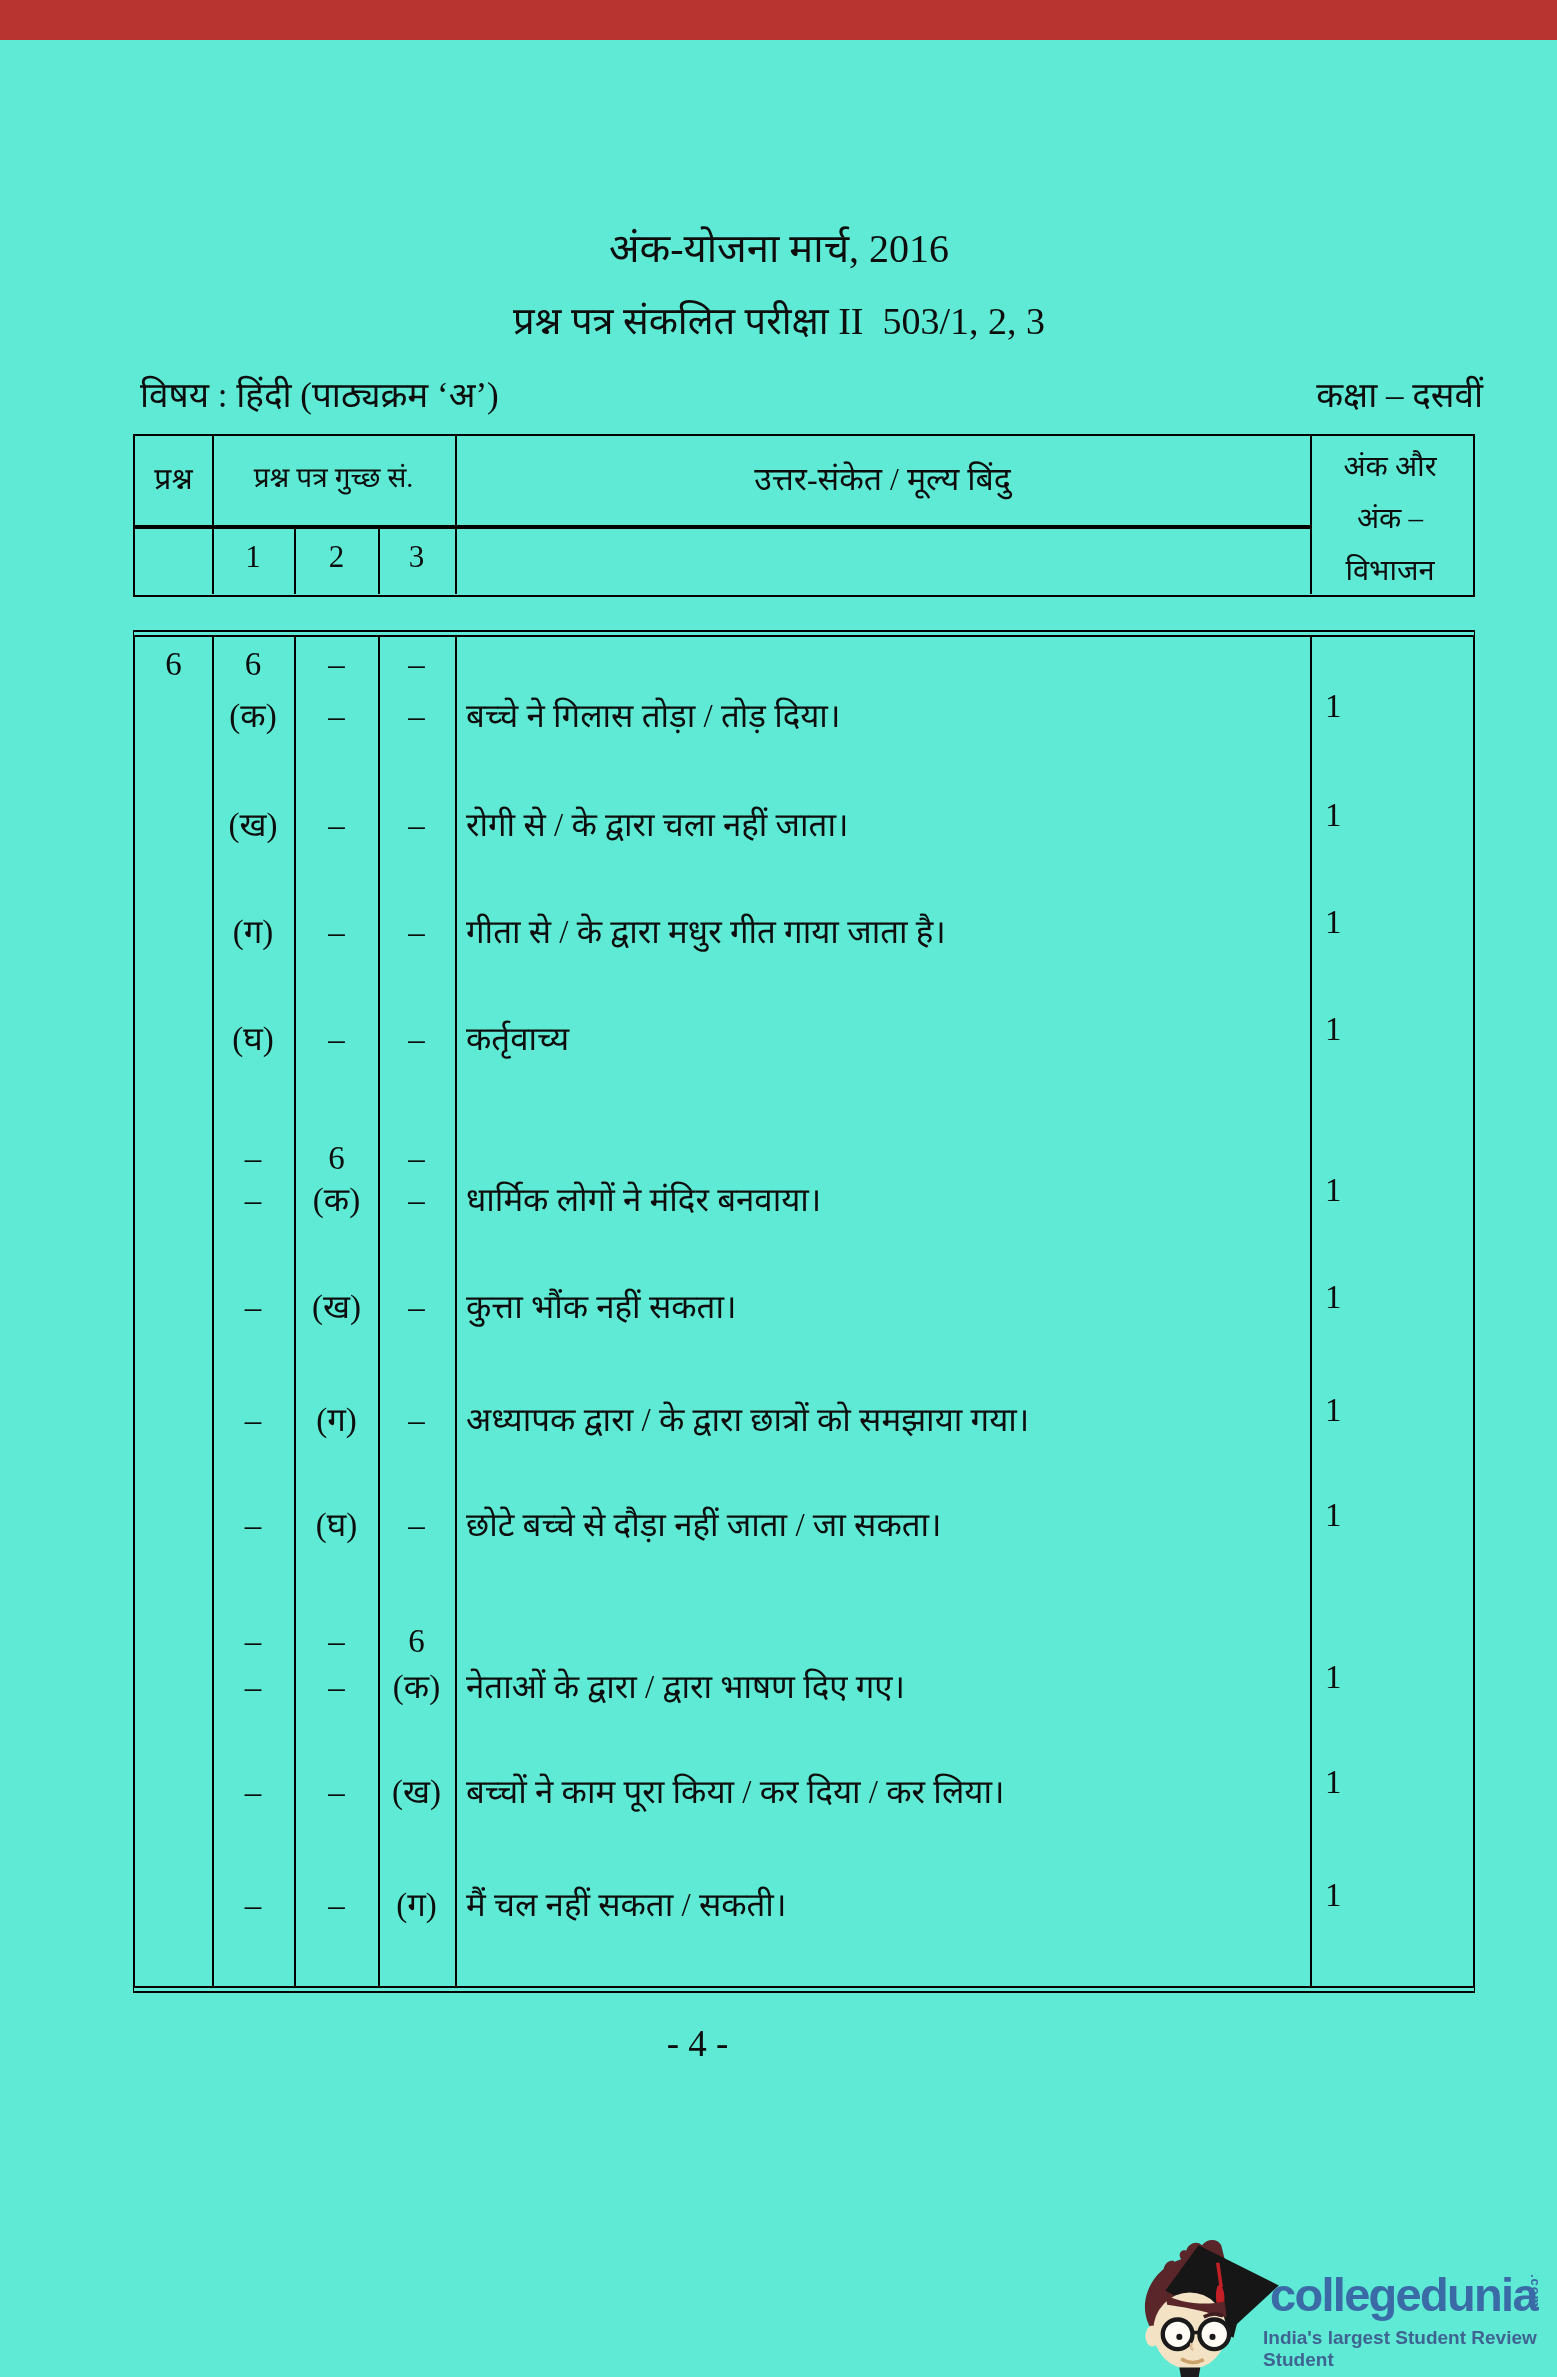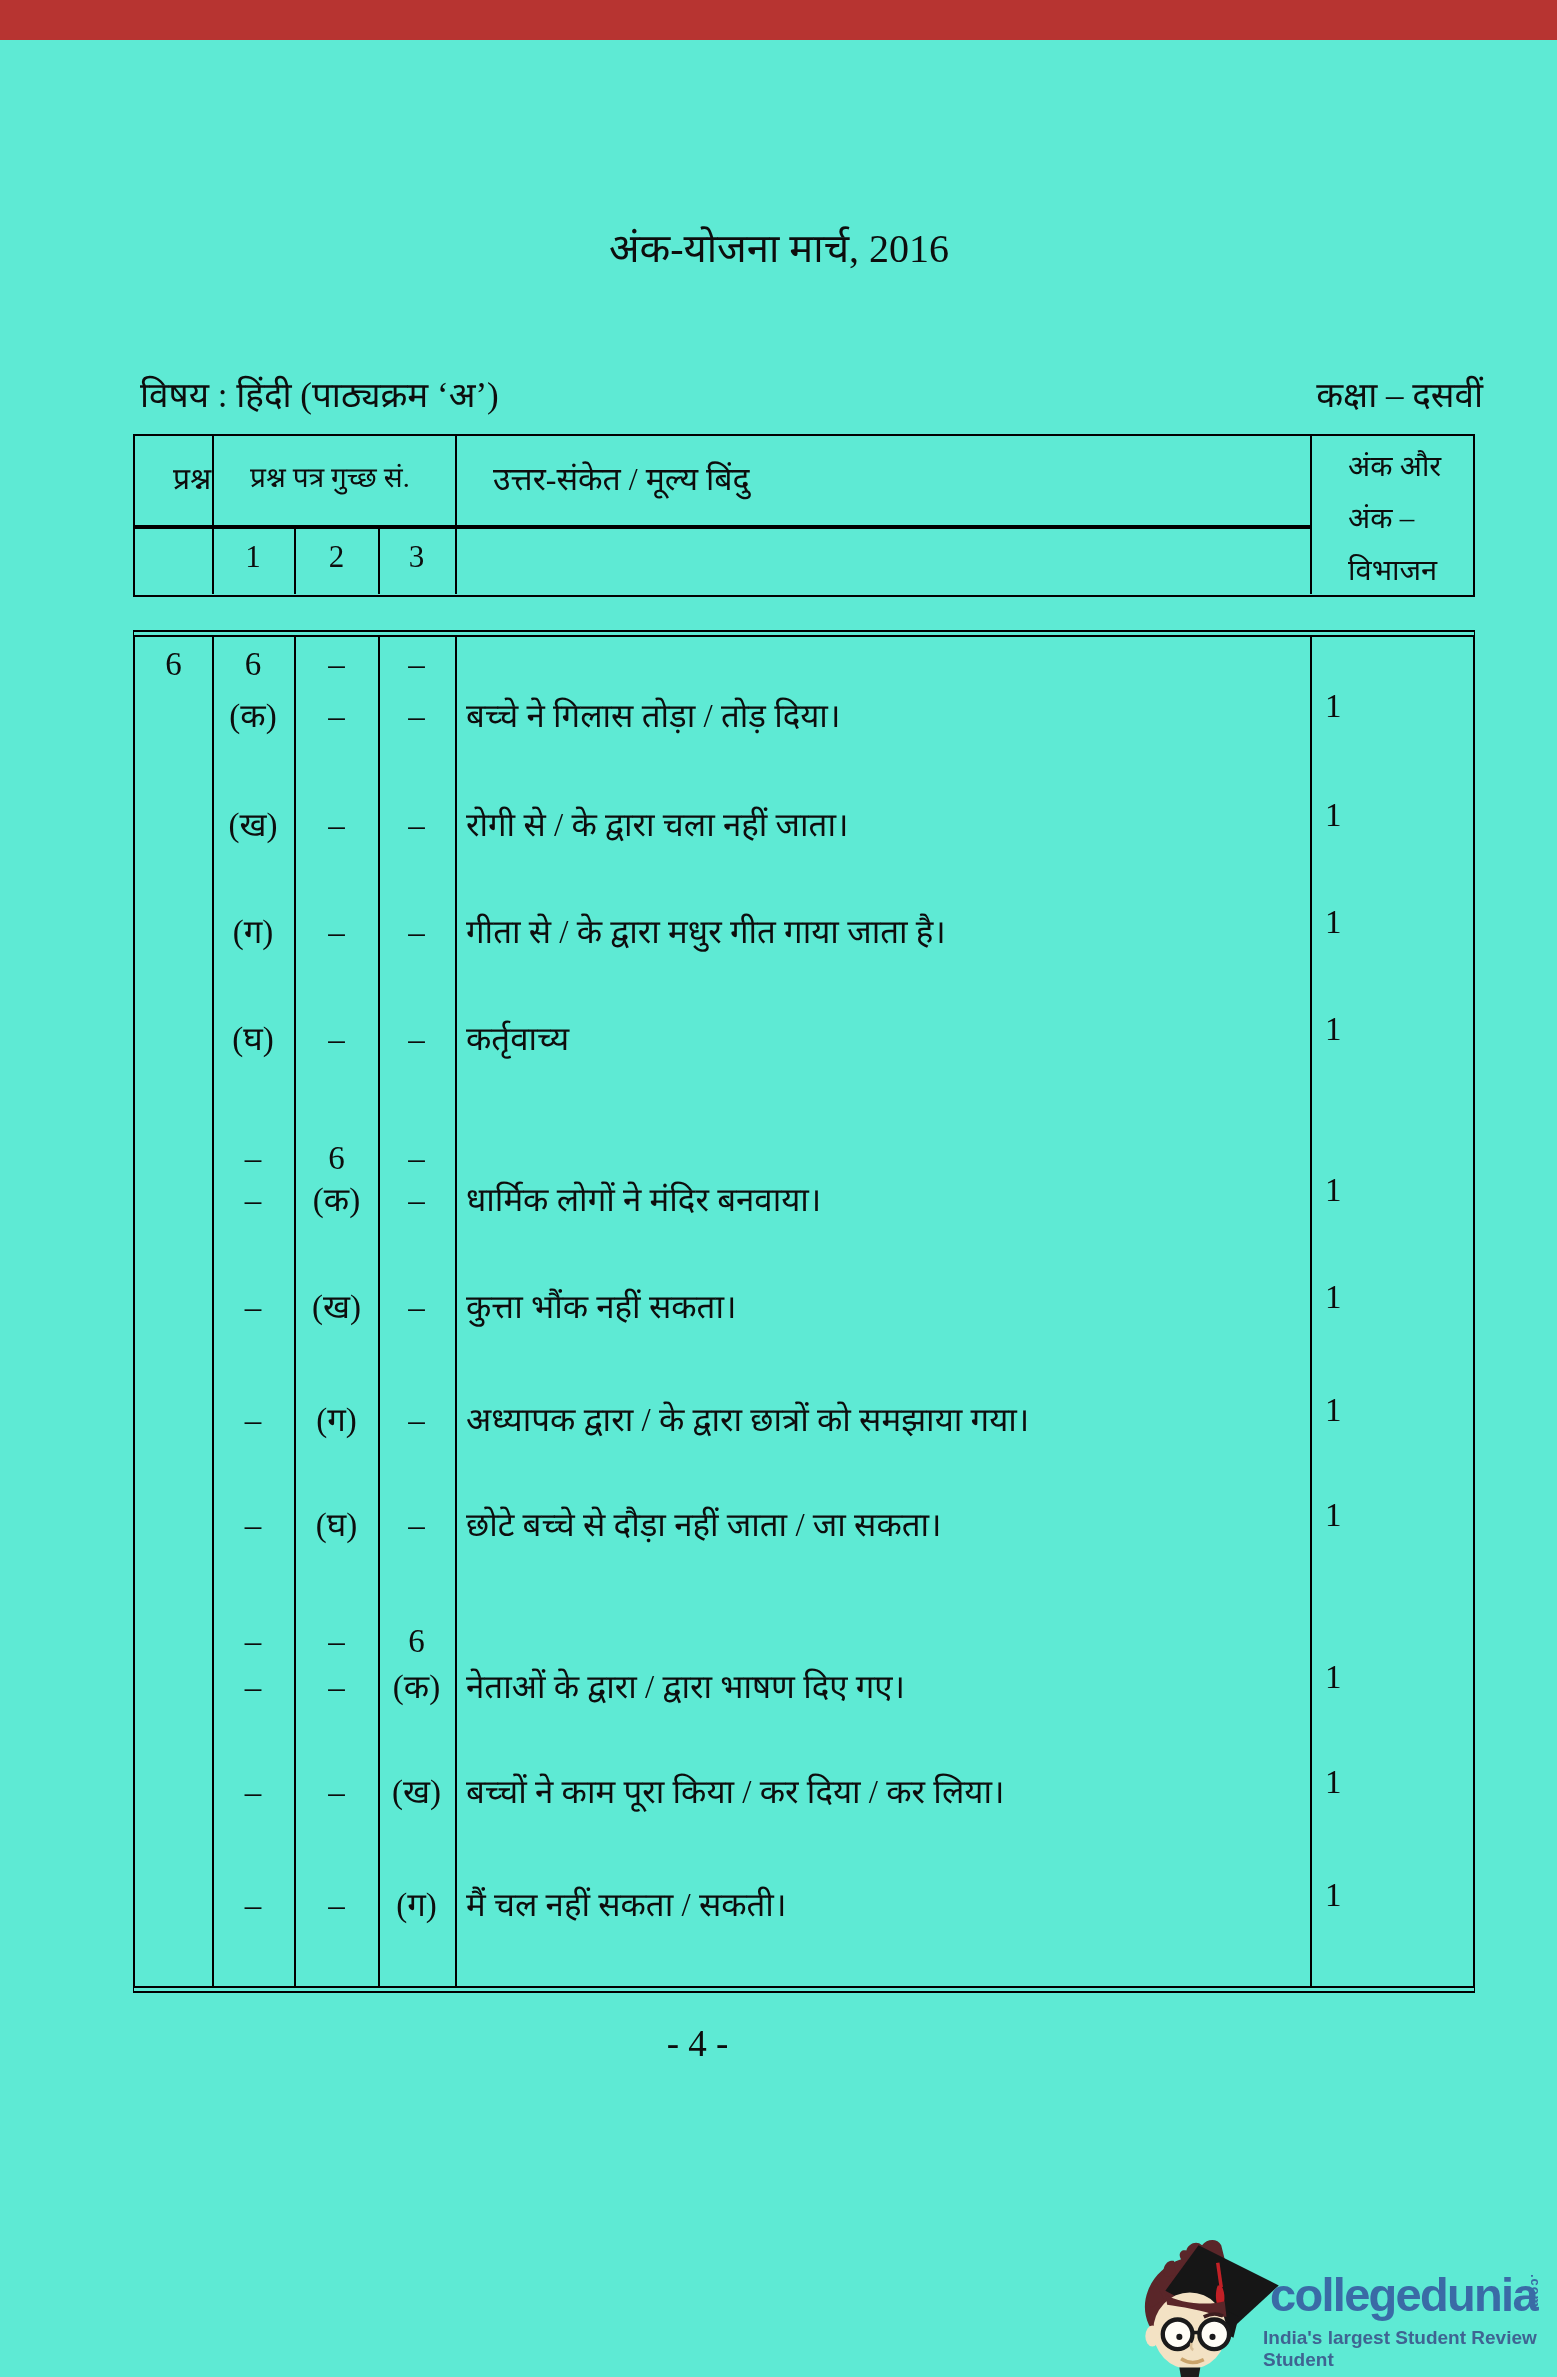--- a/index.html
+++ b/index.html
@@ -8,21 +8,21 @@
   .topbar{position:absolute;left:0;top:0;width:1558px;height:40px;background:#b73431;}
   .title1{position:absolute;left:0;top:223px;width:1558px;text-align:center;font-size:40px;line-height:1.3;}
   .title2{position:absolute;left:0;top:297px;width:1558px;text-align:center;font-size:38px;line-height:1.3;white-space:pre-wrap;}
   .subject{position:absolute;left:140px;top:370px;font-size:35px;}
   .klass{position:absolute;right:75px;top:370px;font-size:35px;}
 
   
   .htable{position:absolute;left:133px;top:434px;width:1342px;height:163px;border:2.6px solid #000;box-sizing:border-box;}
   .htable .vline{position:absolute;width:1.7px;background:#000;}
   .hdivider{position:absolute;left:0;top:89px;width:1175px;height:4.4px;background:#000;}
-  .hcell{position:absolute;font-size:30px;line-height:1.25;margin-left:38px;}
+  .hcell{position:absolute;text-align:center;font-size:30px;line-height:1.25;}
   .hq{left:0;top:24.4px;width:77px;font-size:30px;}
   .hg{left:77px;top:24.4px;width:243px;font-size:28px;white-space:nowrap;}
   .ha{left:320px;top:23px;width:855px;font-size:32px;}
   .hm{left:1175px;top:3.5px;width:160px;font-size:29px;line-height:52px;}
   .hsub{top:103px;width:82px;font-size:31px;text-align:center;position:absolute;}
 
   
   .btable{position:absolute;left:133px;top:630px;width:1342px;height:1363px;box-sizing:border-box;
           border-left:2.6px solid #000;border-right:2.6px solid #000;
           border-top:7.8px double #000;border-bottom:7.8px double #000;}
@@ -51,20 +51,21 @@
          font-family:"Liberation Sans","DejaVu Sans",sans-serif;}
 </style>
 </head>
 <body>
 
 <div class="page">
 
   <div class="topbar"></div>
 
   <div class="title1">अंक-योजना मार्च, 2016</div>
+  <div class="title2">प्रश्न पत्र संकलित परीक्षा II  503/1, 2, 3</div>
   <div class="subject">विषय : हिंदी (पाठ्यक्रम ‘अ’)</div>
   <div class="klass">कक्षा – दसवीं</div>
 
   <div class="htable">
     <div class="vline" style="left:77px;top:0;height:158px;"></div>
     <div class="vline" style="left:320px;top:0;height:158px;"></div>
     <div class="vline" style="left:1175px;top:0;height:158px;"></div>
     <div class="vline" style="left:159px;top:93px;height:65px;"></div>
     <div class="vline" style="left:243px;top:93px;height:65px;"></div>
     <div class="hdivider"></div>

